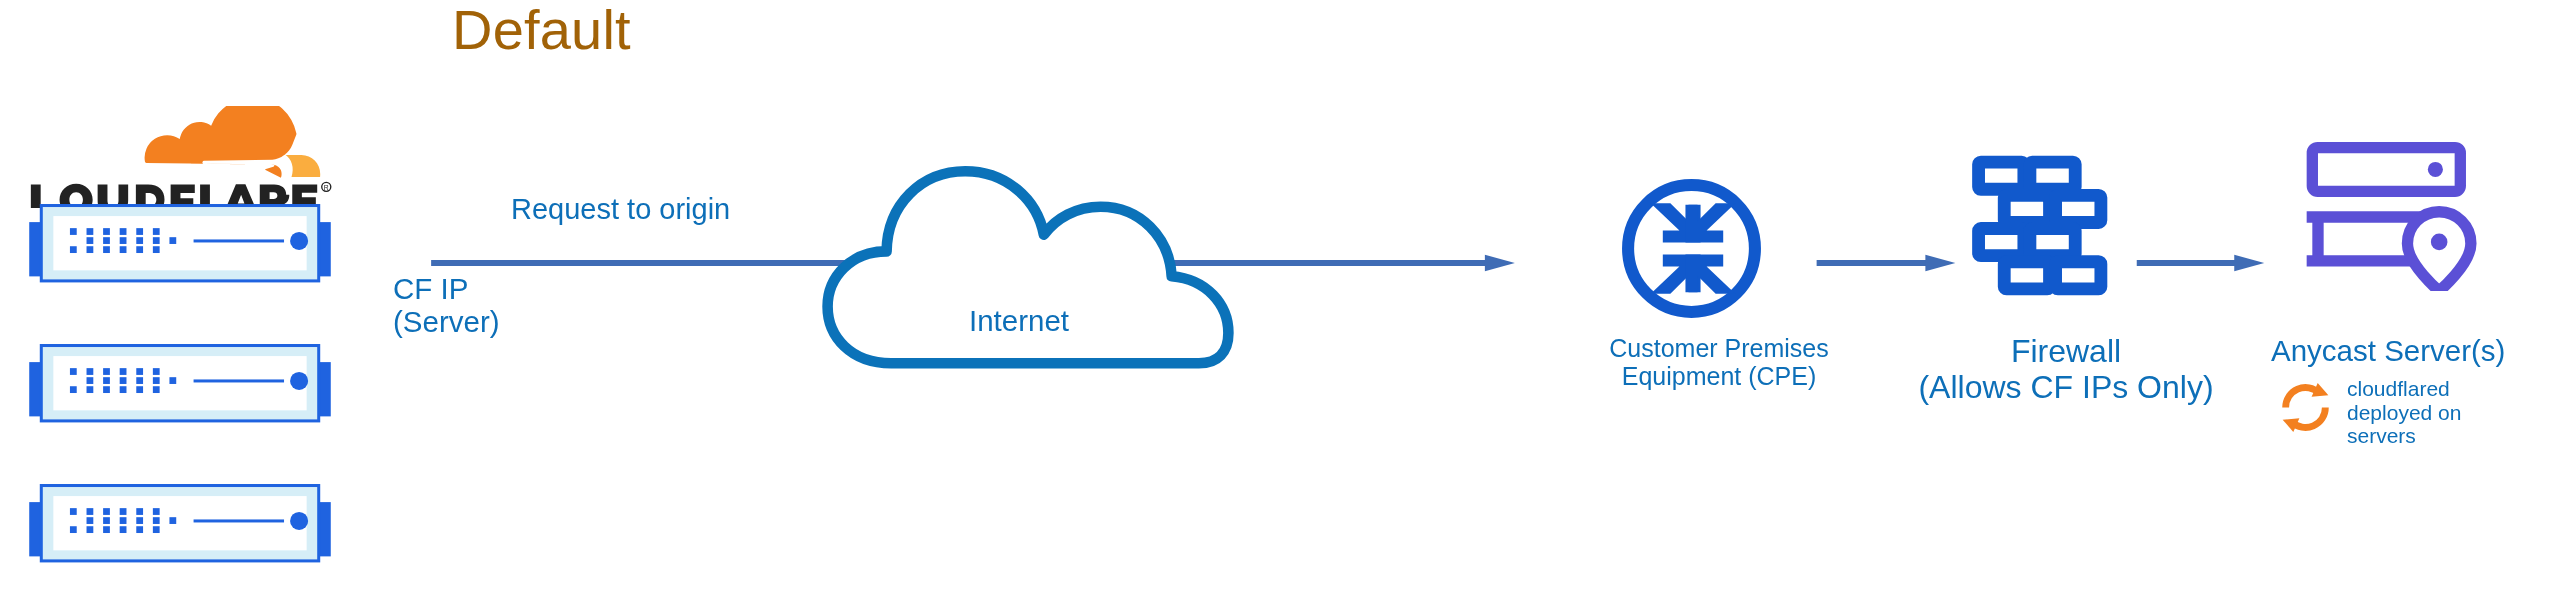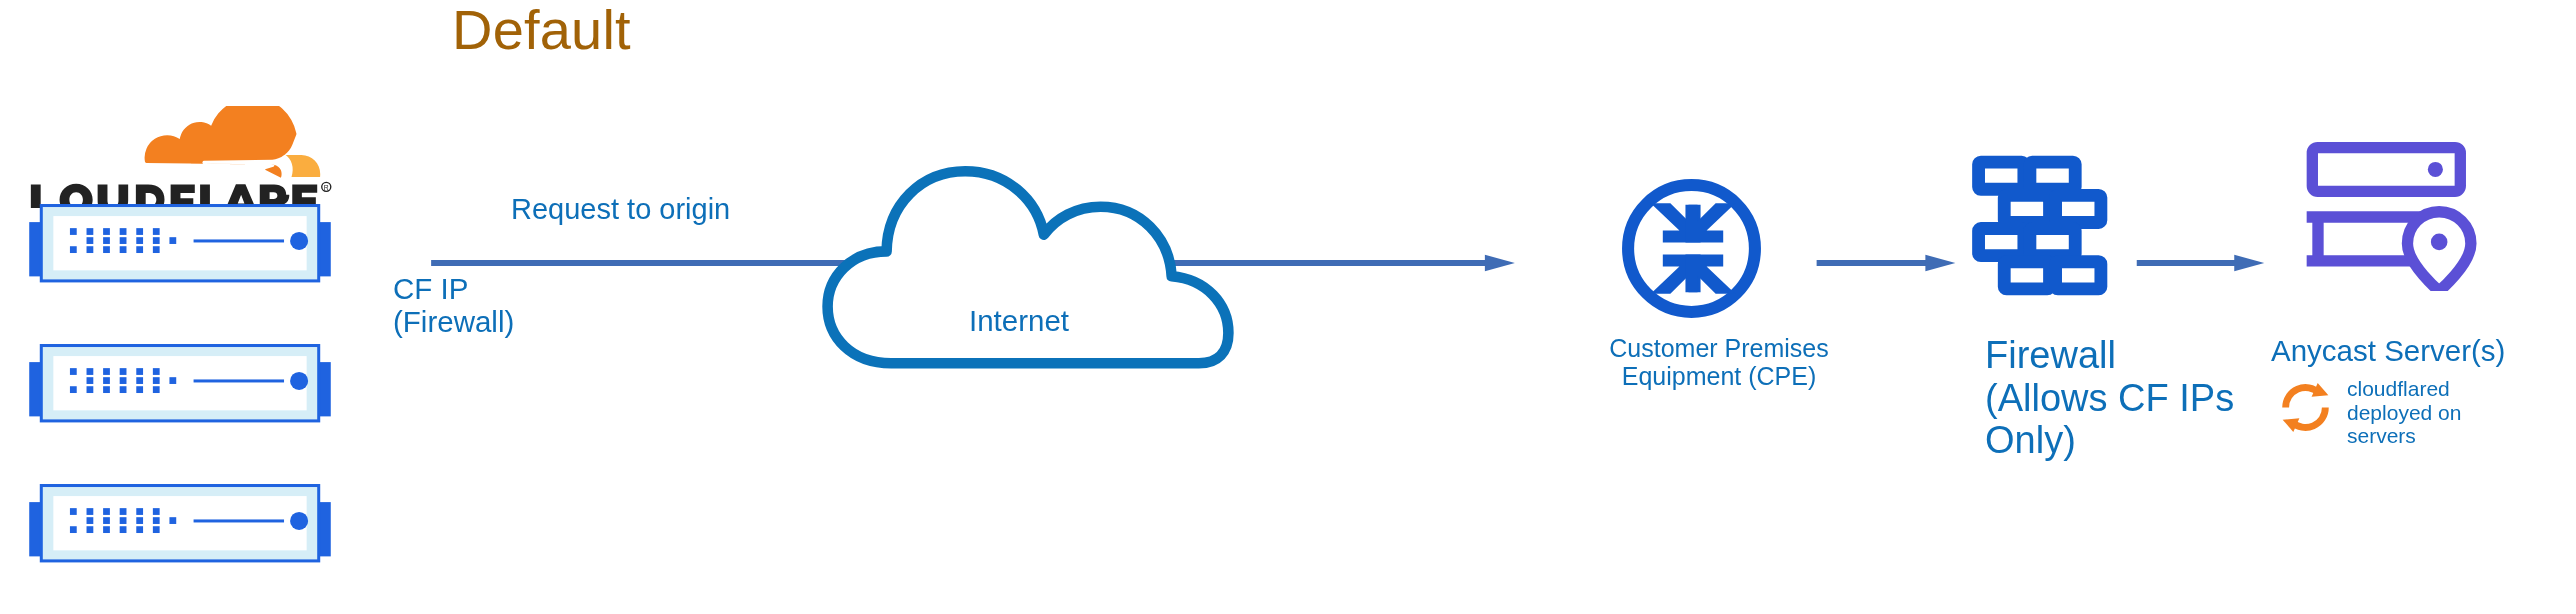--- a/index.html
+++ b/index.html
@@ -31,21 +31,21 @@
   
   #internet-cloud{left:817px;top:106px;width:484px;height:265px;}
   #label-internet{left:969px;top:304px;font-size:29.5px;}
 
   
   #cpe-icon{left:1616px;top:173px;width:151px;height:151px;}
   #label-cpe{left:1560px;top:334px;font-size:25px;text-align:center;width:318px;}
 
   
   #firewall-icon{left:1968px;top:150px;width:151px;height:151px;}
-  #label-firewall{left:1985px;top:334px;font-size:38px;text-align:left;width:318px;}
+  #label-firewall{left:1907px;top:334px;font-size:32px;text-align:center;width:318px;}
 
   
   #origin-server-icon{left:2306px;top:140px;width:178px;height:151px;}
   #label-origin-server{left:2271px;top:334px;font-size:29.5px;}
   #cloudflared-icon{left:2275px;top:377px;width:61px;height:61px;}
   #label-cloudflared{left:2347px;top:377px;font-size:21px;}
 </style>
 </head>
 <body>
 
@@ -171,21 +171,21 @@
 
 <div class="abs" id="flow-arrow-main">
   <svg viewBox="0 0 1445 24" width="1094" height="18">
     <rect x="0" y="8" width="1412" height="8" fill="#3f6cb5"></rect>
     <polygon points="1405,1 1445,12 1405,23" fill="#3f6cb5"></polygon>
   </svg>
 </div>
 
 <div class="abs txt" id="label-request-to-origin">Request to origin</div>
 <div class="abs txt" id="label-cf-ip">CF IP
-(Firewall)</div>
+(Server)</div>
 
 <div class="abs" id="internet-cloud">
   <svg viewBox="0 0 640 350" width="484" height="265">
     <path d="M98 340 C45 340 14 305 14 265 C14 226 45 192 92 192
              C93 130 138 86 196 86 C250 86 291 123 300 170
              C316 148 343 133 375 133 C427 133 466 173 469 225
              C515 229 544 262 544 300 C544 325 530 340 505 340 Z" fill="#ffffff" stroke="#0b72b9" stroke-width="14" stroke-linejoin="round"></path>
   </svg>
 </div>
 <div class="abs txt" id="label-internet">Internet</div>

